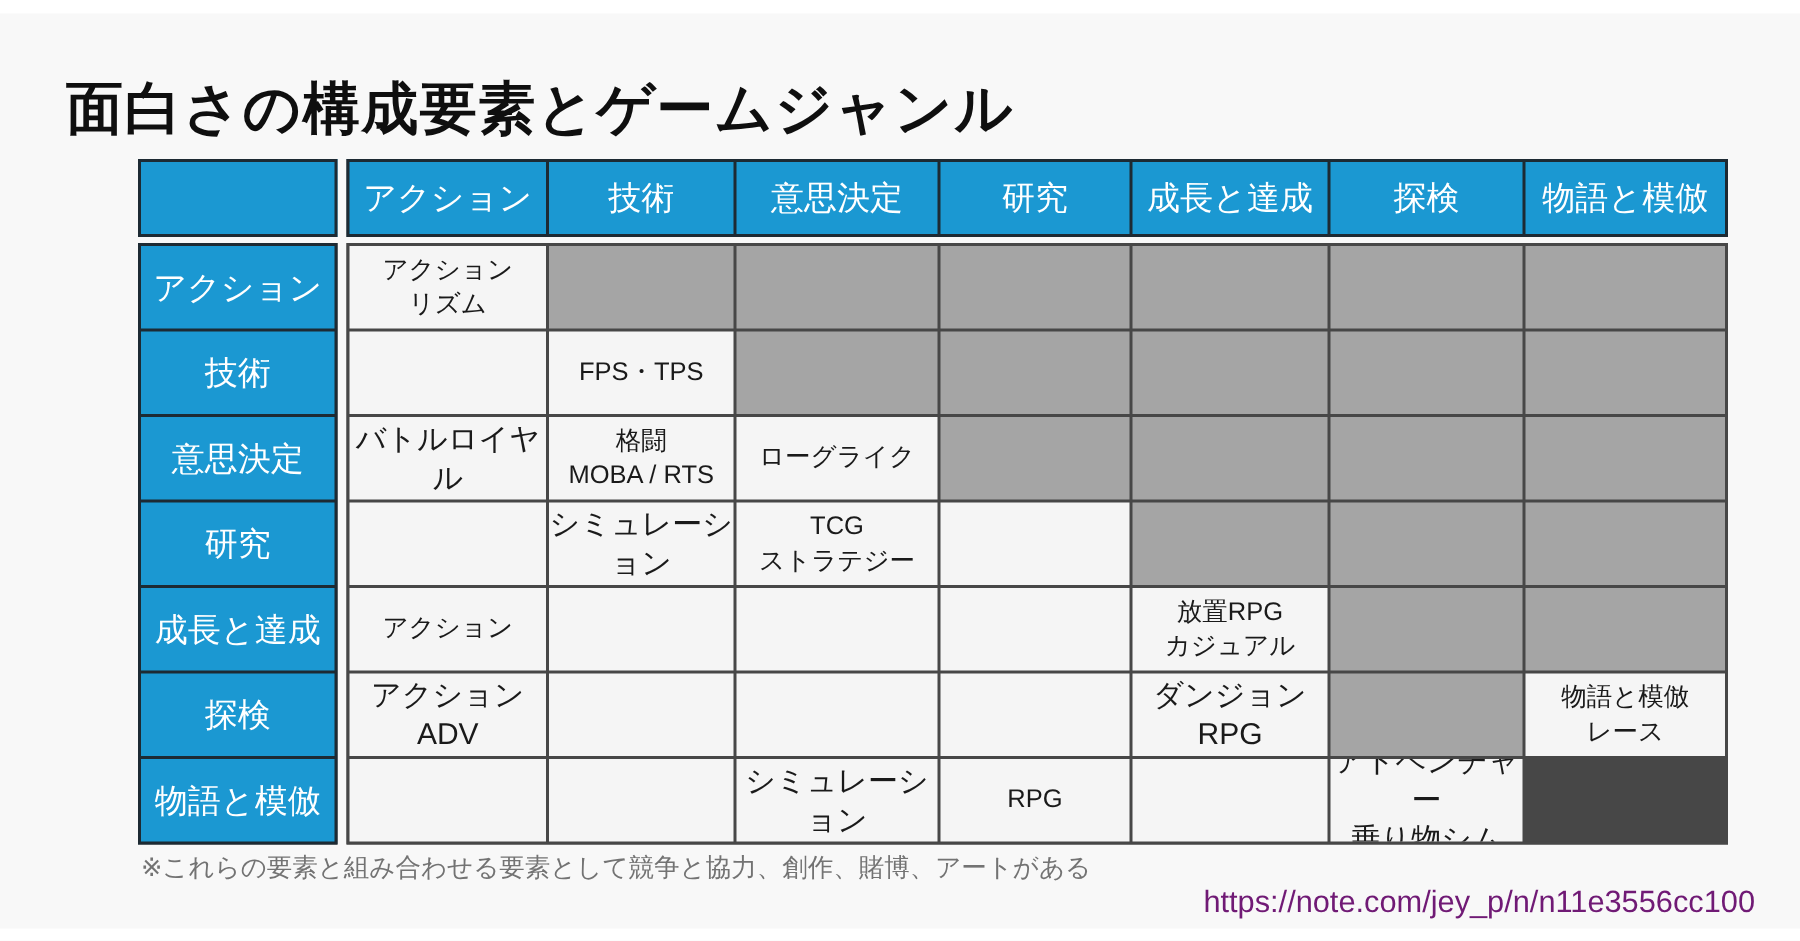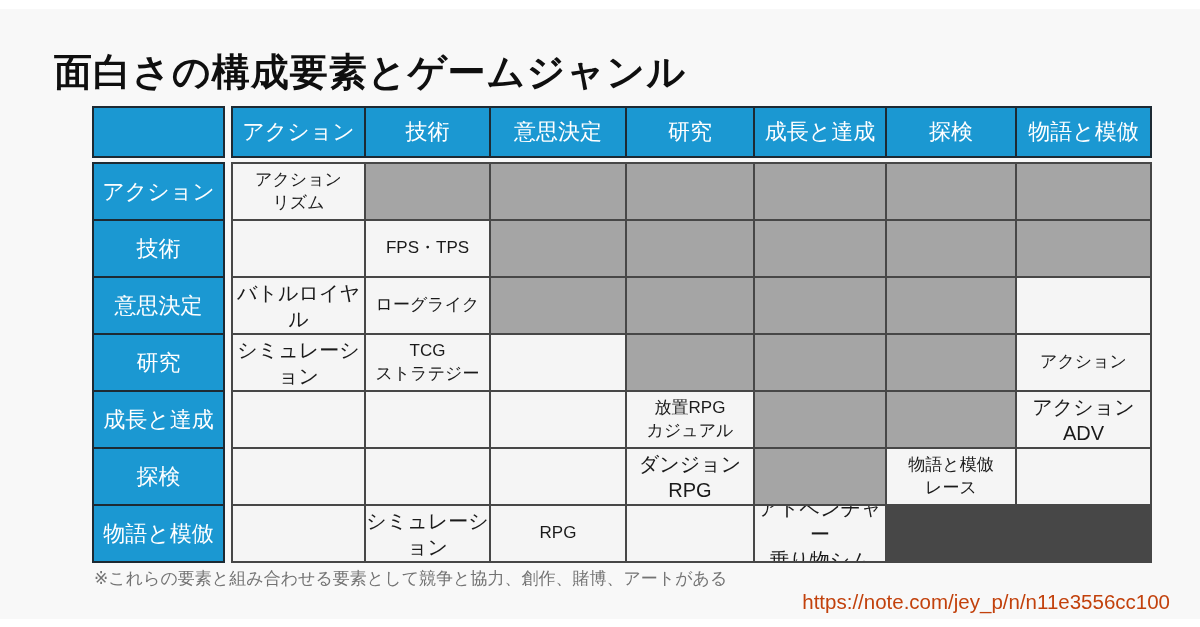--- a/index.html
+++ b/index.html
@@ -6,21 +6,20 @@
   body{
     width:1200px;height:627px;position:relative;overflow:hidden;
     background:#ffffff;
     font-family:"Liberation Sans","DejaVu Sans",sans-serif;
   }
   .slide-bg{position:absolute;left:0;top:9px;width:1200px;height:610px;background:#f8f8f8;}
   .page-title{
     position:absolute;left:44px;top:22px;
     font-size:38px;font-weight:bold;color:#0f0f0f;letter-spacing:1px;
     white-space:nowrap;
-    margin-left:10px;
   }
   
   .corner-cell{
     position:absolute;left:92px;top:106px;width:133px;height:52px;
     box-sizing:border-box;border:2px solid var(--dark,#1d2a33);
     background:var(--blue,#1b98d2);
   }
   .header-row{
     position:absolute;left:231px;top:106px;height:52px;
     box-sizing:border-box;border:2px solid var(--dark,#1d2a33);
@@ -57,21 +56,21 @@
     white-space:pre-line;overflow:hidden;
   }
   .cell.gray{background:var(--gray-cell,#a5a5a5);}
   .cell.small{font-size:20px;}
   .footnote{
     position:absolute;left:94px;top:567px;
     font-size:17px;color:#737373;white-space:nowrap;
   }
   .source-url{
     position:absolute;right:30px;top:590px;
-    font-size:20.5px;color:#c2410c;white-space:nowrap;
+    font-size:20.5px;color:#701a75;white-space:nowrap;
   }
 </style>
 </head>
 <body>
 
 <div class="slide-bg"></div>
 
 <h1 class="page-title">面白さの構成要素とゲームジャンル</h1>
 
 <div class="corner-cell"></div>
@@ -103,20 +102,22 @@
     <div class="cell gray"></div>
     <div class="cell gray"></div>
     <div class="cell"></div>
     <div class="cell">FPS・TPS</div>
     <div class="cell gray"></div>
     <div class="cell gray"></div>
     <div class="cell gray"></div>
     <div class="cell gray"></div>
     <div class="cell gray"></div>
     <div class="cell small">バトルロイヤル</div>
+    <div class="cell">格闘
+MOBA / RTS</div>
     <div class="cell">ローグライク</div>
     <div class="cell gray"></div>
     <div class="cell gray"></div>
     <div class="cell gray"></div>
     <div class="cell gray"></div>
     <div class="cell"></div>
     <div class="cell small">シミュレーション</div>
     <div class="cell">TCG
 ストラテジー</div>
     <div class="cell"></div>

